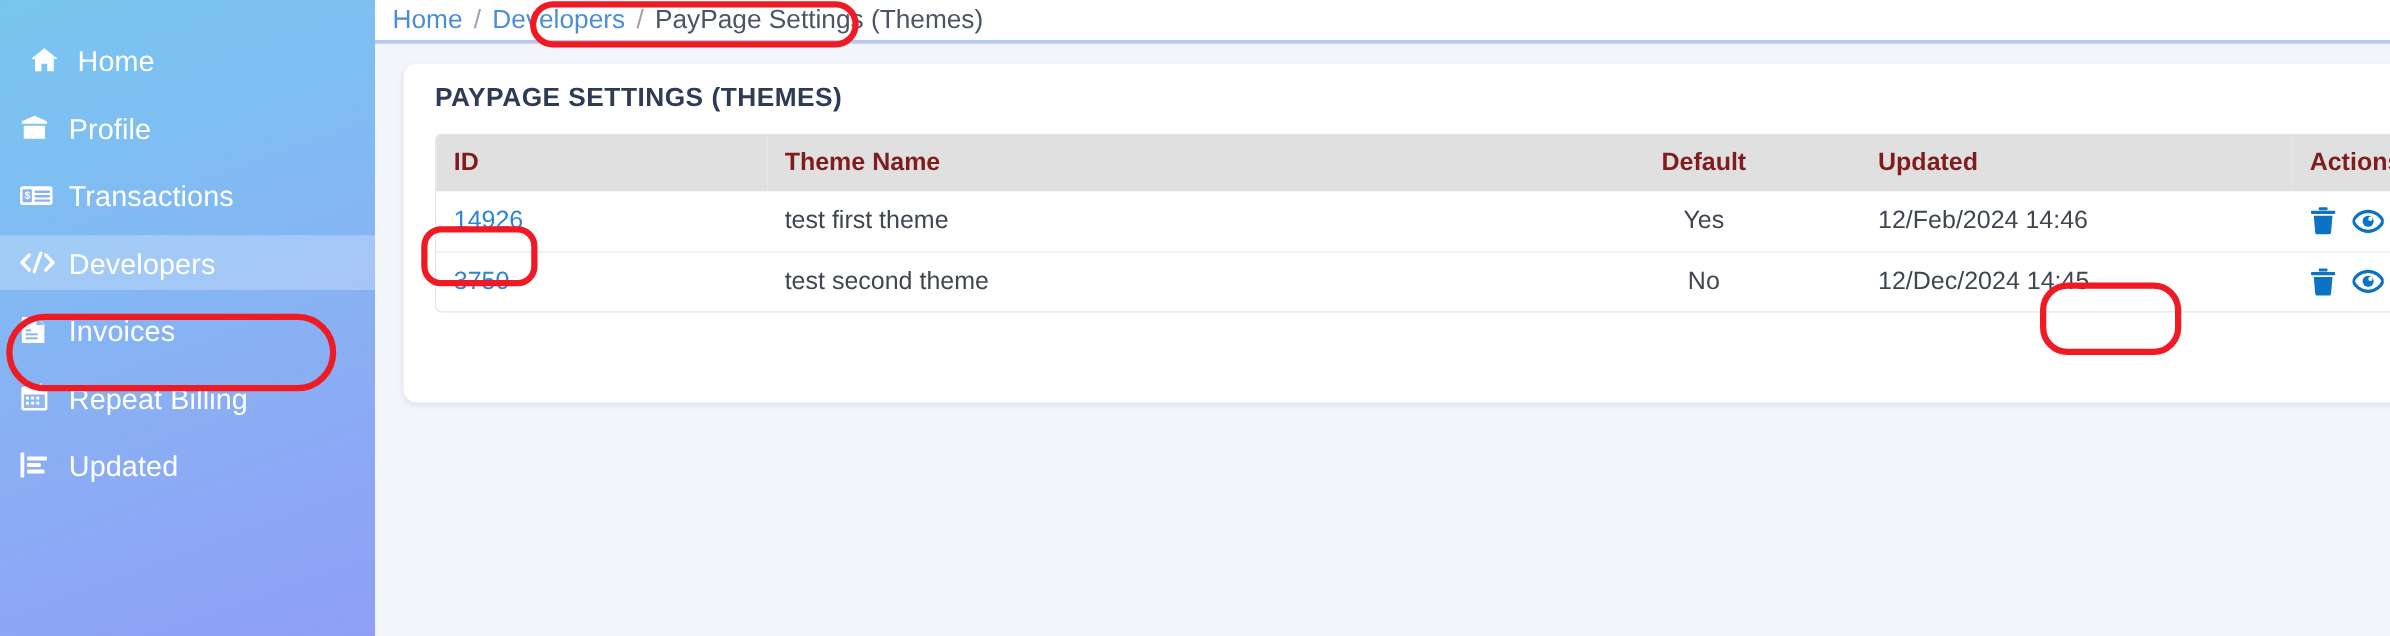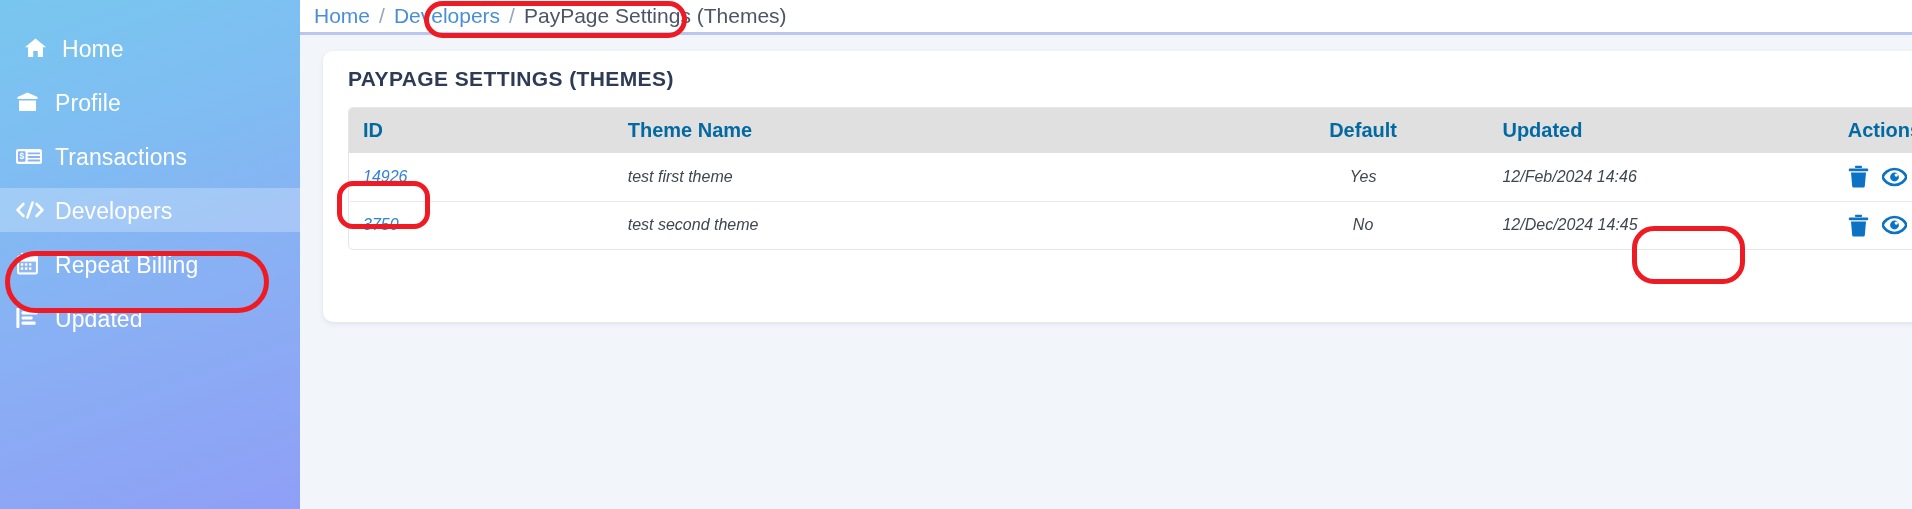--- a/index.html
+++ b/index.html
@@ -116,32 +116,31 @@
     border-radius: 5px;
     overflow: hidden;
   }
   table { width: 100%; border-collapse: collapse; table-layout: fixed; }
 
   thead tr { background: #e0e0e0; }
   thead th {
     text-align: left;
     font-size: 20px;
     font-weight: bold;
-    color: #0369a1;
+    color: #7f1d1d;
     padding: 11px 0 11px 14px;
     height: 45px;
   }
 
   tbody td {
-    font-size: 16px;
+    font-size: 20px;
     color: #3f4650;
     padding: 11px 0 11px 14px;
     height: 48px;
     border-top: 1px solid #e8eaed;
-    font-style: italic;
   }
   tbody tr:first-child td { border-top: none; }
 
   .col-id      { width: 230px; }
   .col-name    { width: 530px; }
   .col-default { width: 230px; text-align: center; }
   .col-updated { width: 300px; }
   .col-actions { width: 260px; }
 
   .id-link { color: #2f82d4; cursor: pointer; }
@@ -218,20 +217,32 @@
       <span class="nav-ico">
         <svg width="30" height="22" viewBox="0 0 30 22" fill="none" stroke="#ffffff" stroke-width="2.6" stroke-linecap="round" stroke-linejoin="round">
             <polyline points="8.4,5 2.6,11 8.4,17"></polyline>
             <line x1="17.6" y1="3.6" x2="12.4" y2="18.4"></line>
             <polyline points="21.6,5 27.4,11 21.6,17"></polyline>
           </svg>
       </span>
       <span class="nav-label">Developers</span>
     </div>
 
+    <div class="nav-item">
+      <span class="nav-ico">
+        <svg width="23" height="24" viewBox="0 0 22 24" fill="#ffffff">
+            <path d="M2 1.6h12l6 6V22.4H2z"></path>
+            <path d="M13.6 1.8v6.2h6.2z" fill="#8fb7f0"></path>
+            <rect x="5" y="11.4" width="4.4" height="1.7" fill="#8fb7f0"></rect>
+            <rect x="5" y="14.6" width="9.6" height="1.7" fill="#8fb7f0"></rect>
+            <rect x="5" y="17.8" width="9.6" height="1.7" fill="#8fb7f0"></rect>
+          </svg>
+      </span>
+      <span class="nav-label">Invoices</span>
+    </div>
 
 
     <div class="nav-item">
       <span class="nav-ico">
         <svg width="25" height="24" viewBox="0 0 24 24" fill="#ffffff">
             <rect x="1.6" y="3.4" width="20.8" height="19" rx="1.8"></rect>
             <rect x="3.6" y="9.6" width="16.8" height="10.8" fill="#8fb7f0"></rect>
             <g fill="#ffffff">
               <rect x="5.3" y="11.3" width="2.4" height="2.3"></rect>
               <rect x="9.4" y="11.3" width="2.4" height="2.3"></rect>

